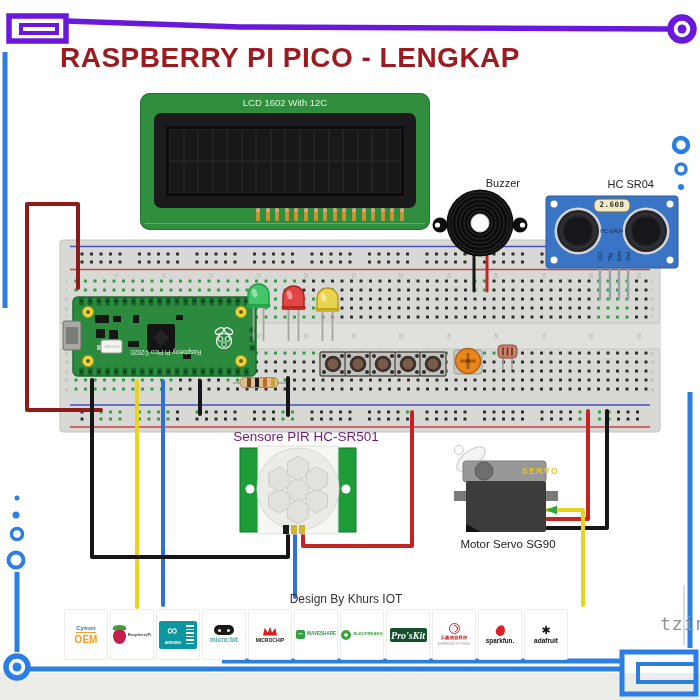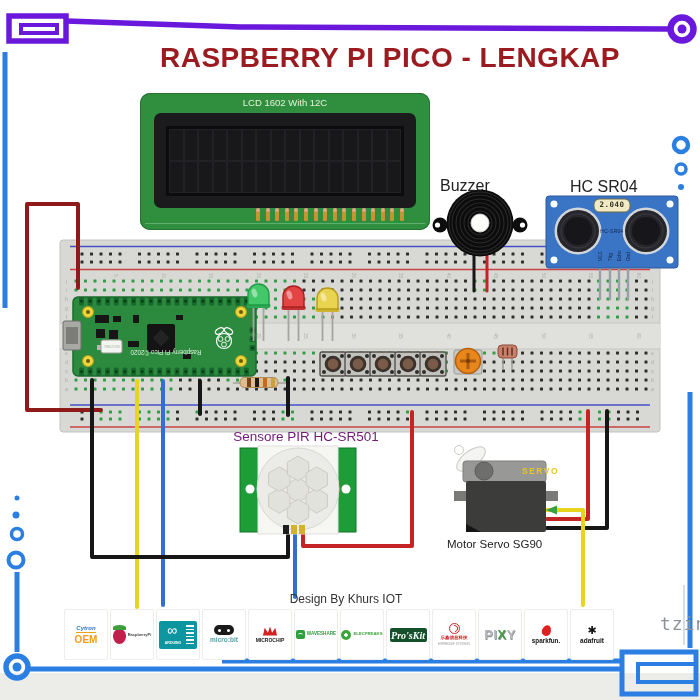--- a/index.html
+++ b/index.html
@@ -1,42 +1,42 @@
 <!DOCTYPE html>
 <html style="--title-red: #9b1b20; --pcb-green: #2f8f3f; --pico-green: #2c8a3e; --hcsr04-blue: #3a74c4; --pir-green: #1d9c38; --breadboard-gray: #d8d8d4; --wire-red: #c42424; --wire-dark-red: #8e1a1a; --wire-black: #161616; --wire-yellow: #e8d31f; --wire-blue: #2f6fd6; --led-green: #43c768; --led-red: #e34444; --led-yellow: #e9d44f; --border-purple: #6a18dc; --border-blue: #2b7fe3; --servo-dark: #3c3c3a;"><head>
 <meta charset="utf-8">
 <style>
 *{box-sizing:border-box}
 body{margin:0;background:#fff}
 #stage{position:relative;width:700px;height:700px;background:#fff;overflow:hidden;font-family:"Liberation Sans",sans-serif}
 .strip{position:absolute;left:0;top:673px;width:700px;height:27px;background:#ecece9;z-index:0}
 #scene{position:absolute;left:0;top:0;z-index:2}
 .txt{position:absolute;z-index:5;line-height:1.15}
-#title{left:60px;top:42px;width:560px;text-align:right;font-size:28px;font-weight:bold;letter-spacing:.5px;color:var(--title-red)}
+#title{left:60px;top:42px;width:560px;text-align:left;font-size:28px;font-weight:bold;letter-spacing:.5px;color:var(--title-red)}
 
 .lcd{position:absolute;left:140px;top:93px;width:290px;height:137px;background:var(--pcb-green);border-radius:10px;z-index:4;box-shadow:inset 0 0 0 1px #257233}
 .lcd:after{content:"";position:absolute;left:5px;right:5px;bottom:6px;height:1.5px;background:#63b371;opacity:.9}
 .lcd-label{position:absolute;top:4px;left:0;right:0;text-align:center;font-size:9.5px;color:#e6f2d8}
 .lcd-bezel{position:absolute;left:14px;top:20px;width:262px;height:95px;background:#1b1b1d;border-radius:7px;box-shadow:inset 0 3px 0 #32323六,inset 0 -3px 0 #323236}
 .lcd-screen{position:absolute;left:26px;top:33px;width:238px;height:70px;background:#0c0c0e;display:grid;grid-template-columns:repeat(16,1fr);grid-template-rows:1fr 1fr;gap:2px;padding:4px}
 .lcd-screen i{background:#18181b;outline:.5px solid #222226}
 .lcd-pins{position:absolute;left:116px;top:117px;width:148px;display:flex;justify-content:space-between}
 .lcd-pins b{position:relative;width:4px;height:11px;background:#c79434;border-radius:1px}
 .lcd-pins b:before{content:"";position:absolute;left:0;top:-2px;width:4px;height:4px;border-radius:50%;background:#ef9f86}
 
-.small-label{font-size:16px;color:#222;text-align:left}
+.small-label{font-size:11px;color:#222;text-align:right}
 #buzzer-label{left:440px;top:177px;width:80px}
 #hc-label{left:570px;top:178px;width:84px}
 #hc-display{left:594px;top:201px;width:36px;text-align:center;font-size:7.5px;font-weight:bold;color:#33322a;font-family:"DejaVu Sans Mono",monospace;letter-spacing:.5px}
 #hc-board-text{left:588px;top:229px;width:48px;text-align:center;font-size:4.8px;color:#13234a;letter-spacing:.4px}
 #pico-board-text{left:104px;top:349px;width:124px;text-align:center;font-size:6.3px;color:#d9edd9;transform:rotate(180deg)}
 #bootsel-label{left:99px;top:343px;width:25px;text-align:center;font-size:3.4px;color:#9ab89a;transform:rotate(180deg)}
 #pir-label{left:230px;top:429px;width:152px;text-align:center;font-size:13.5px;color:#701a75}
 #servo-body-text{left:522px;top:467px;width:52px;font-size:8.5px;font-weight:bold;letter-spacing:1.5px;color:#e8c52a}
-#servo-label{left:447px;top:538px;width:122px;font-size:11.5px;color:#222}
+#servo-label{left:447px;top:538px;width:122px;text-align:center;font-size:11.5px;color:#222}
 #credit{left:266px;top:593px;width:160px;text-align:center;font-size:12px;color:#333}
 #watermark{left:660px;top:614px;width:58px;font-size:18px;color:#8d939a;font-family:"DejaVu Sans Mono",monospace;letter-spacing:1px}
 
 #logo-row{position:absolute;left:64px;top:609px;display:flex;gap:2px;z-index:6}
 .logo-box{position:relative;width:44px;height:51px;background:#fff;border:1px solid #ededea;border-radius:2px;display:flex;flex-direction:column;align-items:center;justify-content:center;gap:2px;overflow:hidden}
 .lg-t1,.lg-t2{line-height:1;white-space:nowrap}
 .logo-cytron .lg-t1{font-size:6px;font-style:italic;font-weight:bold;color:#2f74c0;border-bottom:1px solid #f0a01e;padding-bottom:1px}
 .logo-cytron .lg-t2{font-size:10px;font-weight:bold;color:#f09c1e}
 .logo-raspberrypi{flex-direction:row;gap:2px}
 .logo-raspberrypi .lg-g{width:13px;height:15px;background:#c2204c;border-radius:45% 45% 50% 50%;position:relative;flex:none;margin-top:4px}
@@ -1349,21 +1349,21 @@
         <b></b>
         <b></b>
         <b></b>
         <b></b>
         <b></b>
       </div>
   </div>
 
   <div class="txt small-label" id="buzzer-label">Buzzer</div>
   <div class="txt small-label" id="hc-label">HC SR04</div>
-  <div class="txt" id="hc-display">2.040</div>
+  <div class="txt" id="hc-display">2.608</div>
   <div class="txt" id="hc-board-text">HC-SR04</div>
   <div class="txt" id="pico-board-text">Raspberry Pi Pico ©2020</div>
   <div class="txt" id="bootsel-label">BOOTSEL</div>
   <div class="txt" id="pir-label">Sensore PIR HC-SR501</div>
   <div class="txt" id="servo-body-text">SERVO</div>
   <div class="txt small-label" id="servo-label">Motor Servo SG90</div>
   <div class="txt" id="credit">Design By Khurs IOT</div>
   <div class="txt" id="watermark">tzing</div>
 
   <div id="logo-row">
@@ -1397,23 +1397,20 @@
       </div>
       <div class="logo-box logo-proskit">
         <span class="lg-g"></span>
         <span class="lg-t2">Pro'sKit</span>
       </div>
       <div class="logo-box logo-espressif">
         <span class="lg-g"></span>
         <span class="lg-t1">乐鑫信息科技</span>
         <span class="lg-t2">ESPRESSIF SYSTEMS</span>
       </div>
-      <div class="logo-box logo-pixy">
-        <span class="lg-t2"><span>P</span><span>I</span><span>X</span><span>Y</span></span>
-      </div>
       <div class="logo-box logo-sparkfun">
         <span class="lg-g"></span>
         <span class="lg-t2">sparkfun.</span>
       </div>
       <div class="logo-box logo-adafruit">
         <span class="lg-g"></span>
         <span class="lg-t2">adafruit</span>
       </div>
     </div>
 </div>

